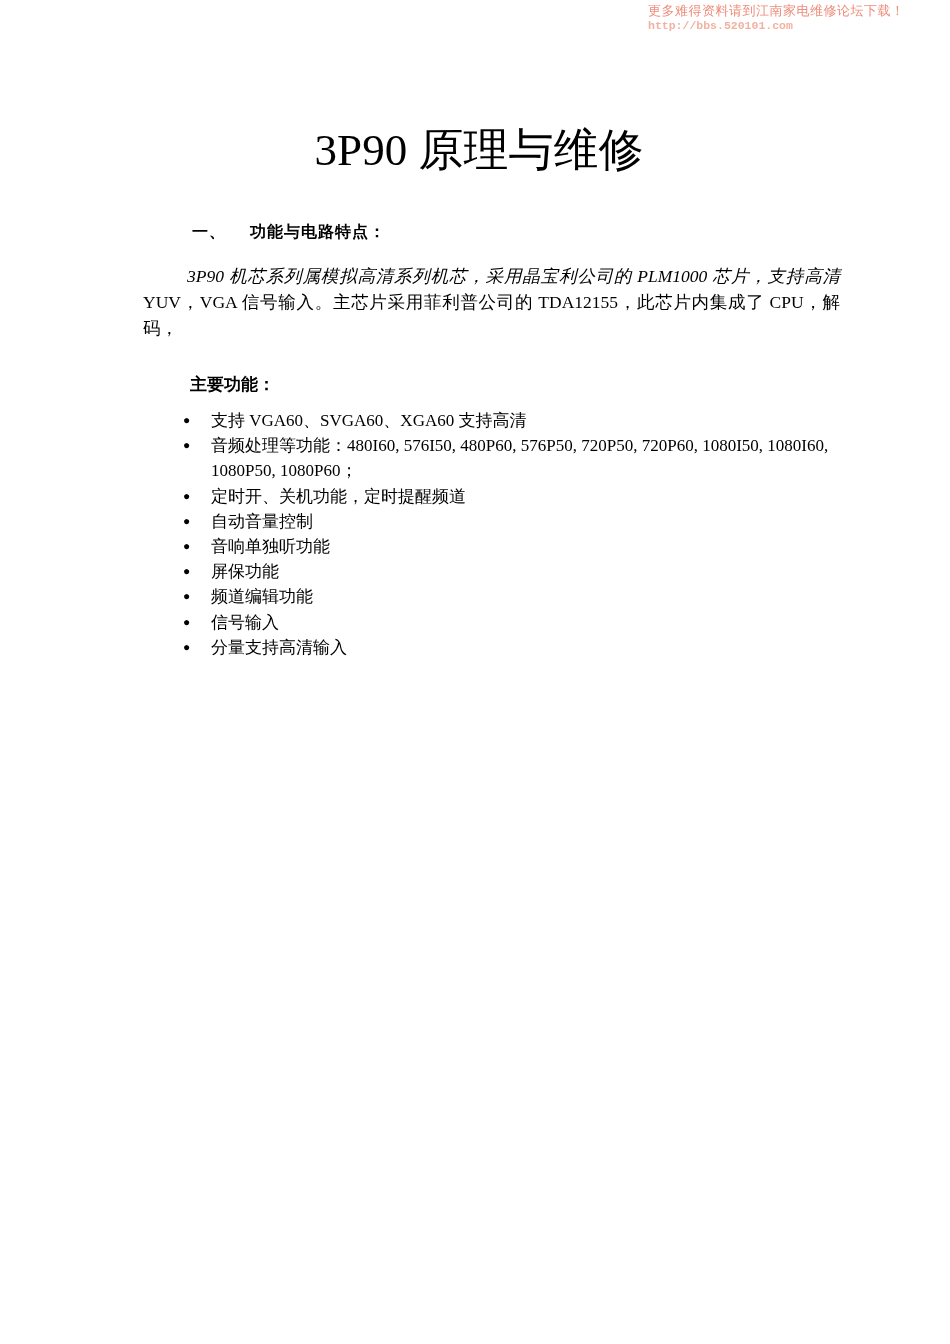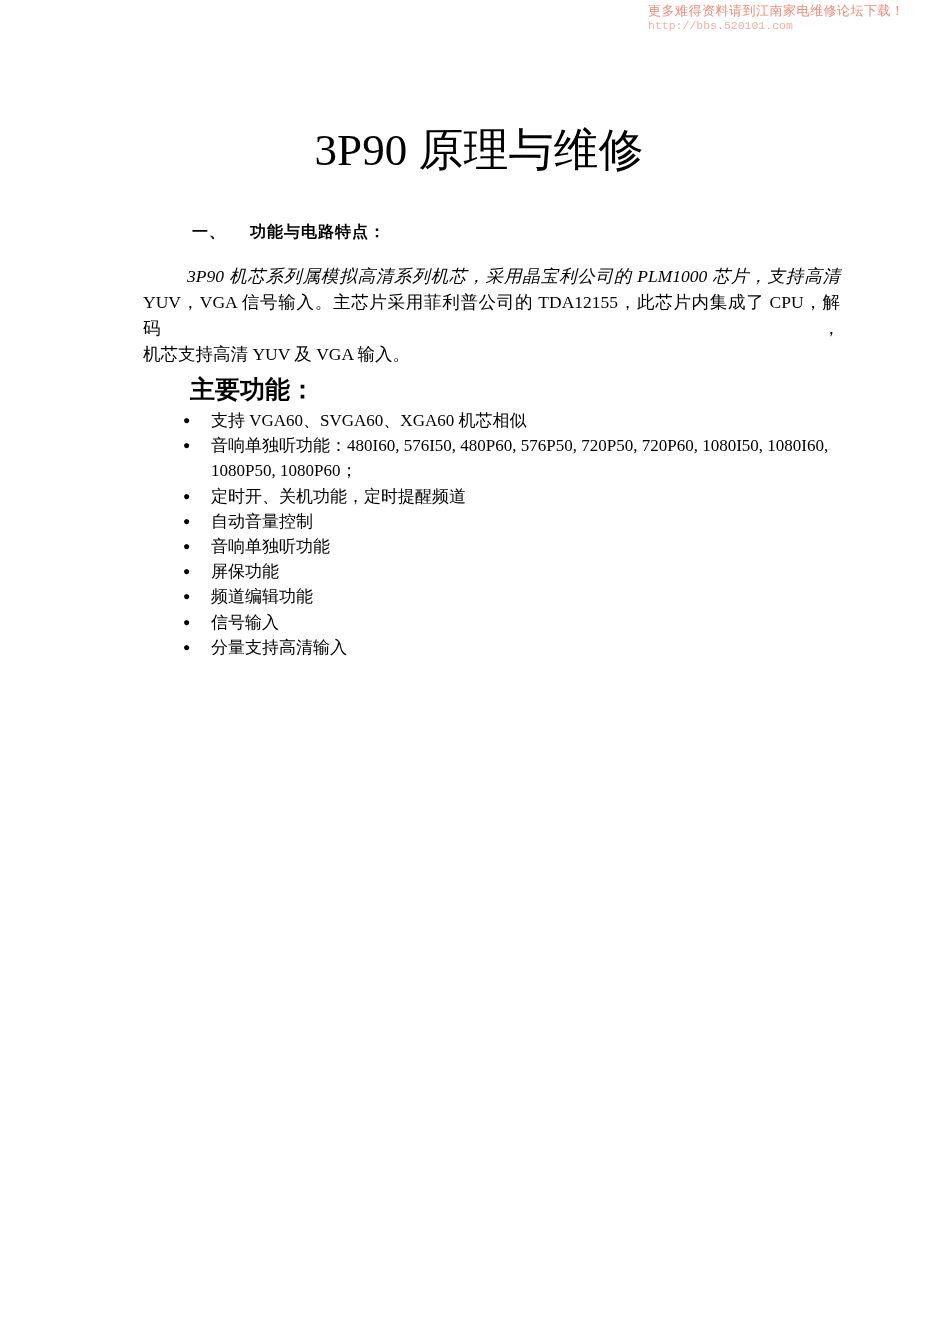--- a/index.html
+++ b/index.html
@@ -67,21 +67,21 @@
   }
   .para-line { text-align: justify; text-align-last: justify; }
   .para-line:first-of-type { text-indent: 44px; font-style: italic; }
   .para-line:last-of-type { text-align-last: left; }
 
   
   .subheading {
     position: absolute;
     top: 373px;
     left: 190px;
-    font-size: 25px;
+    font-size: 17px;
     font-weight: bold;
   }
 
   
   .features {
     position: absolute;
     top: 408px;
     left: 183px;
     width: 652px;
     margin: 0;
@@ -110,51 +110,50 @@
     font-size: 16px;
   }
 </style>
 </head>
 <body>
 
 <div class="page">
 
   <div class="watermark">
     <div class="wm-text" style="color: rgb(238, 139, 121);">更多难得资料请到江南家电维修论坛下载！</div>
-    <div class="wm-url" style="color: rgb(243, 177, 162);">http://bbs.520101.com</div>
+    <div class="wm-url" style="color: rgb(243, 177, 162); font-weight: bold;">http://bbs.520101.com</div>
   </div>
 
   <h1 class="doc-title">3P90 原理与维修</h1>
 
   <div class="section-heading">
     <span class="sec-num">一、</span><span class="sec-text">功能与电路特点：</span>
   </div>
 
   <div class="paragraph">
 
       <div class="para-line">3P90 机芯系列属模拟高清系列机芯，采用晶宝利公司的 PLM1000 芯片，支持高清</div>
 
       <div class="para-line">YUV，VGA 信号输入。主芯片采用菲利普公司的 TDA12155，此芯片内集成了 CPU，解码，</div>
 
 
-      <div class="para-line">机芯支持高清 YUV 及 VGA 输入。</div>
     </div>
 
   <div class="subheading">主要功能：</div>
 
   <ul class="features">
 
       <li class="feature-item">
         <span class="bullet">●</span>
-        <span class="feature-text">支持 VGA60、SVGA60、XGA60 机芯相似</span>
+        <span class="feature-text">支持 VGA60、SVGA60、XGA60 支持高清</span>
       </li>
 
       <li class="feature-item">
         <span class="bullet">●</span>
-        <span class="feature-text">音响单独听功能：480I60, 576I50, 480P60, 576P50, 720P50, 720P60, 1080I50, 1080I60, 1080P50, 1080P60；</span>
+        <span class="feature-text">音频处理等功能：480I60, 576I50, 480P60, 576P50, 720P50, 720P60, 1080I50, 1080I60, 1080P50, 1080P60；</span>
       </li>
 
       <li class="feature-item">
         <span class="bullet">●</span>
         <span class="feature-text">定时开、关机功能，定时提醒频道</span>
       </li>
 
       <li class="feature-item">
         <span class="bullet">●</span>
         <span class="feature-text">自动音量控制</span>

